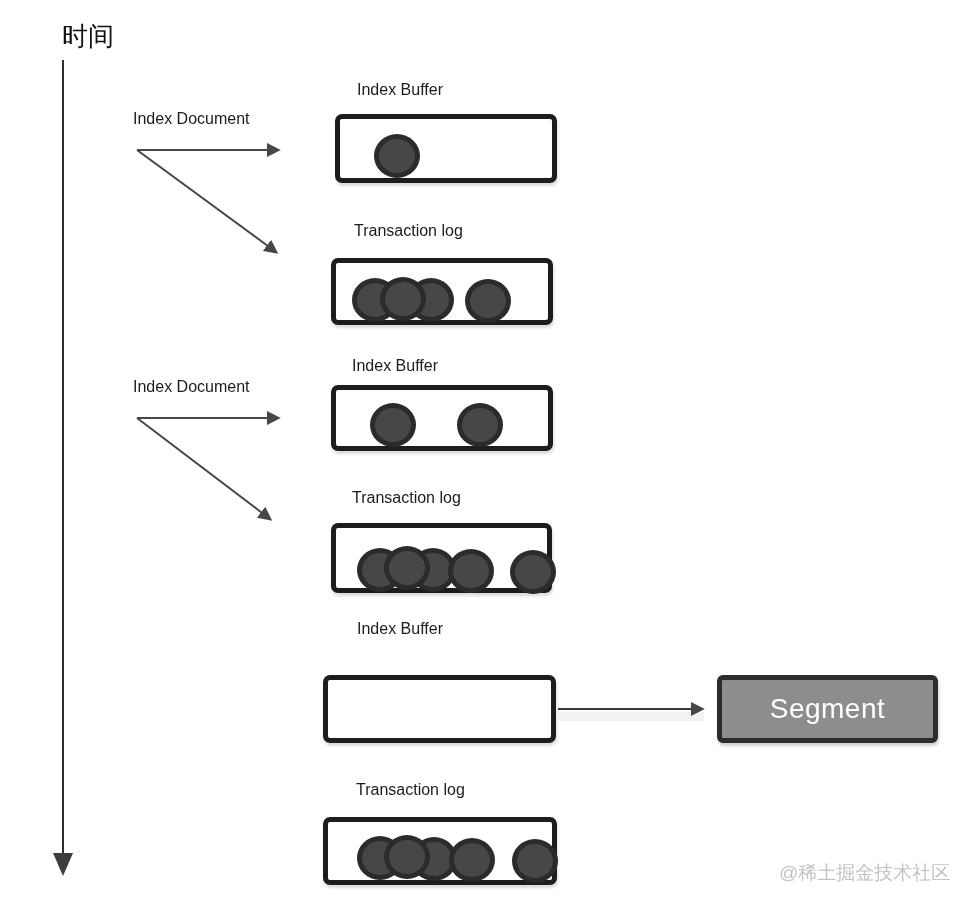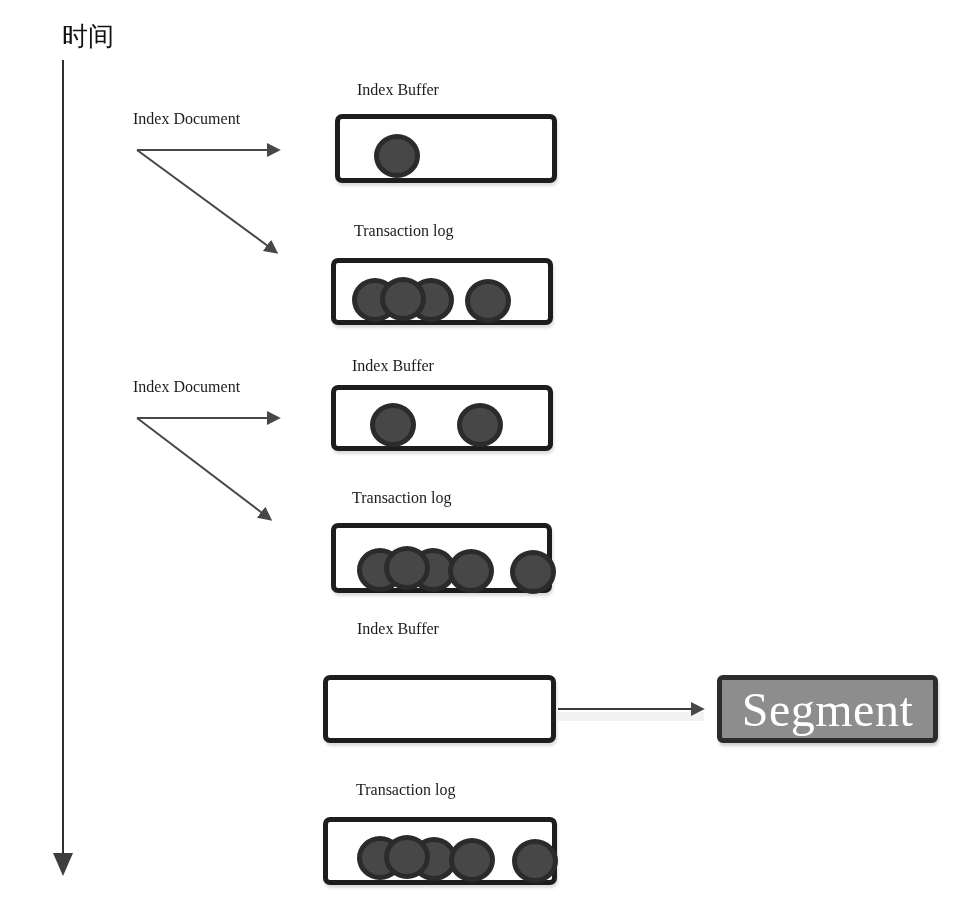--- a/index.html
+++ b/index.html
@@ -1,20 +1,20 @@
 <!DOCTYPE html>
 <html><head>
 <meta charset="utf-8">
 <style>
   html,body{margin:0;padding:0;background:#ffffff;}
   .stage{
     position:relative;
     width:967px;height:909px;
     background:#ffffff;
-    font-family:Liberation Serif, serif;
+    font-family:Liberation Sans, sans-serif;
     overflow:hidden;
   }
   .overlay{position:absolute;left:0;top:0;width:967px;height:909px;pointer-events:none;}
   .lbl{
     position:absolute;
     color:#1c1c1c;
     font-size:16px;
     line-height:1.15;
     white-space:nowrap;
   }
@@ -38,21 +38,21 @@
   .dot.top{z-index:2;}
   .segment{
     position:absolute;
     background:#8d8d8d;
     border:5px solid #2c2c2c;
     border-radius:6px;
     box-sizing:border-box;
     display:flex;align-items:center;justify-content:center;
     box-shadow:1px 3px 3px rgba(0,0,0,0.18);
   }
-  .segment span{color:#ffffff;font-size:48px;letter-spacing:0.5px;text-align:center;}
+  .segment span{color:#ffffff;font-size:28px;letter-spacing:0.5px;text-align:center;}
   .watermark{
     position:absolute;
     left:779px;top:860px;
     color:#c3c3c3;
     font-size:19px;
     white-space:nowrap;
   }
 </style>
 </head>
 <body>
@@ -122,14 +122,15 @@
 
   <div class="lbl" style="left:356px;top:781px">Transaction log</div>
   <div class="box" style="left:323px;top:817px;width:234px;height:68px">
     <div class="dot" style="left:29px;top:14px"></div>
     <div class="dot top" style="left:56px;top:13px"></div>
     <div class="dot" style="left:83px;top:15px"></div>
     <div class="dot" style="left:121px;top:16px"></div>
     <div class="dot" style="left:184px;top:17px"></div>
   </div>
 
+  <div class="watermark">@稀土掘金技术社区</div>
 
 </div>
 
 </body></html>

